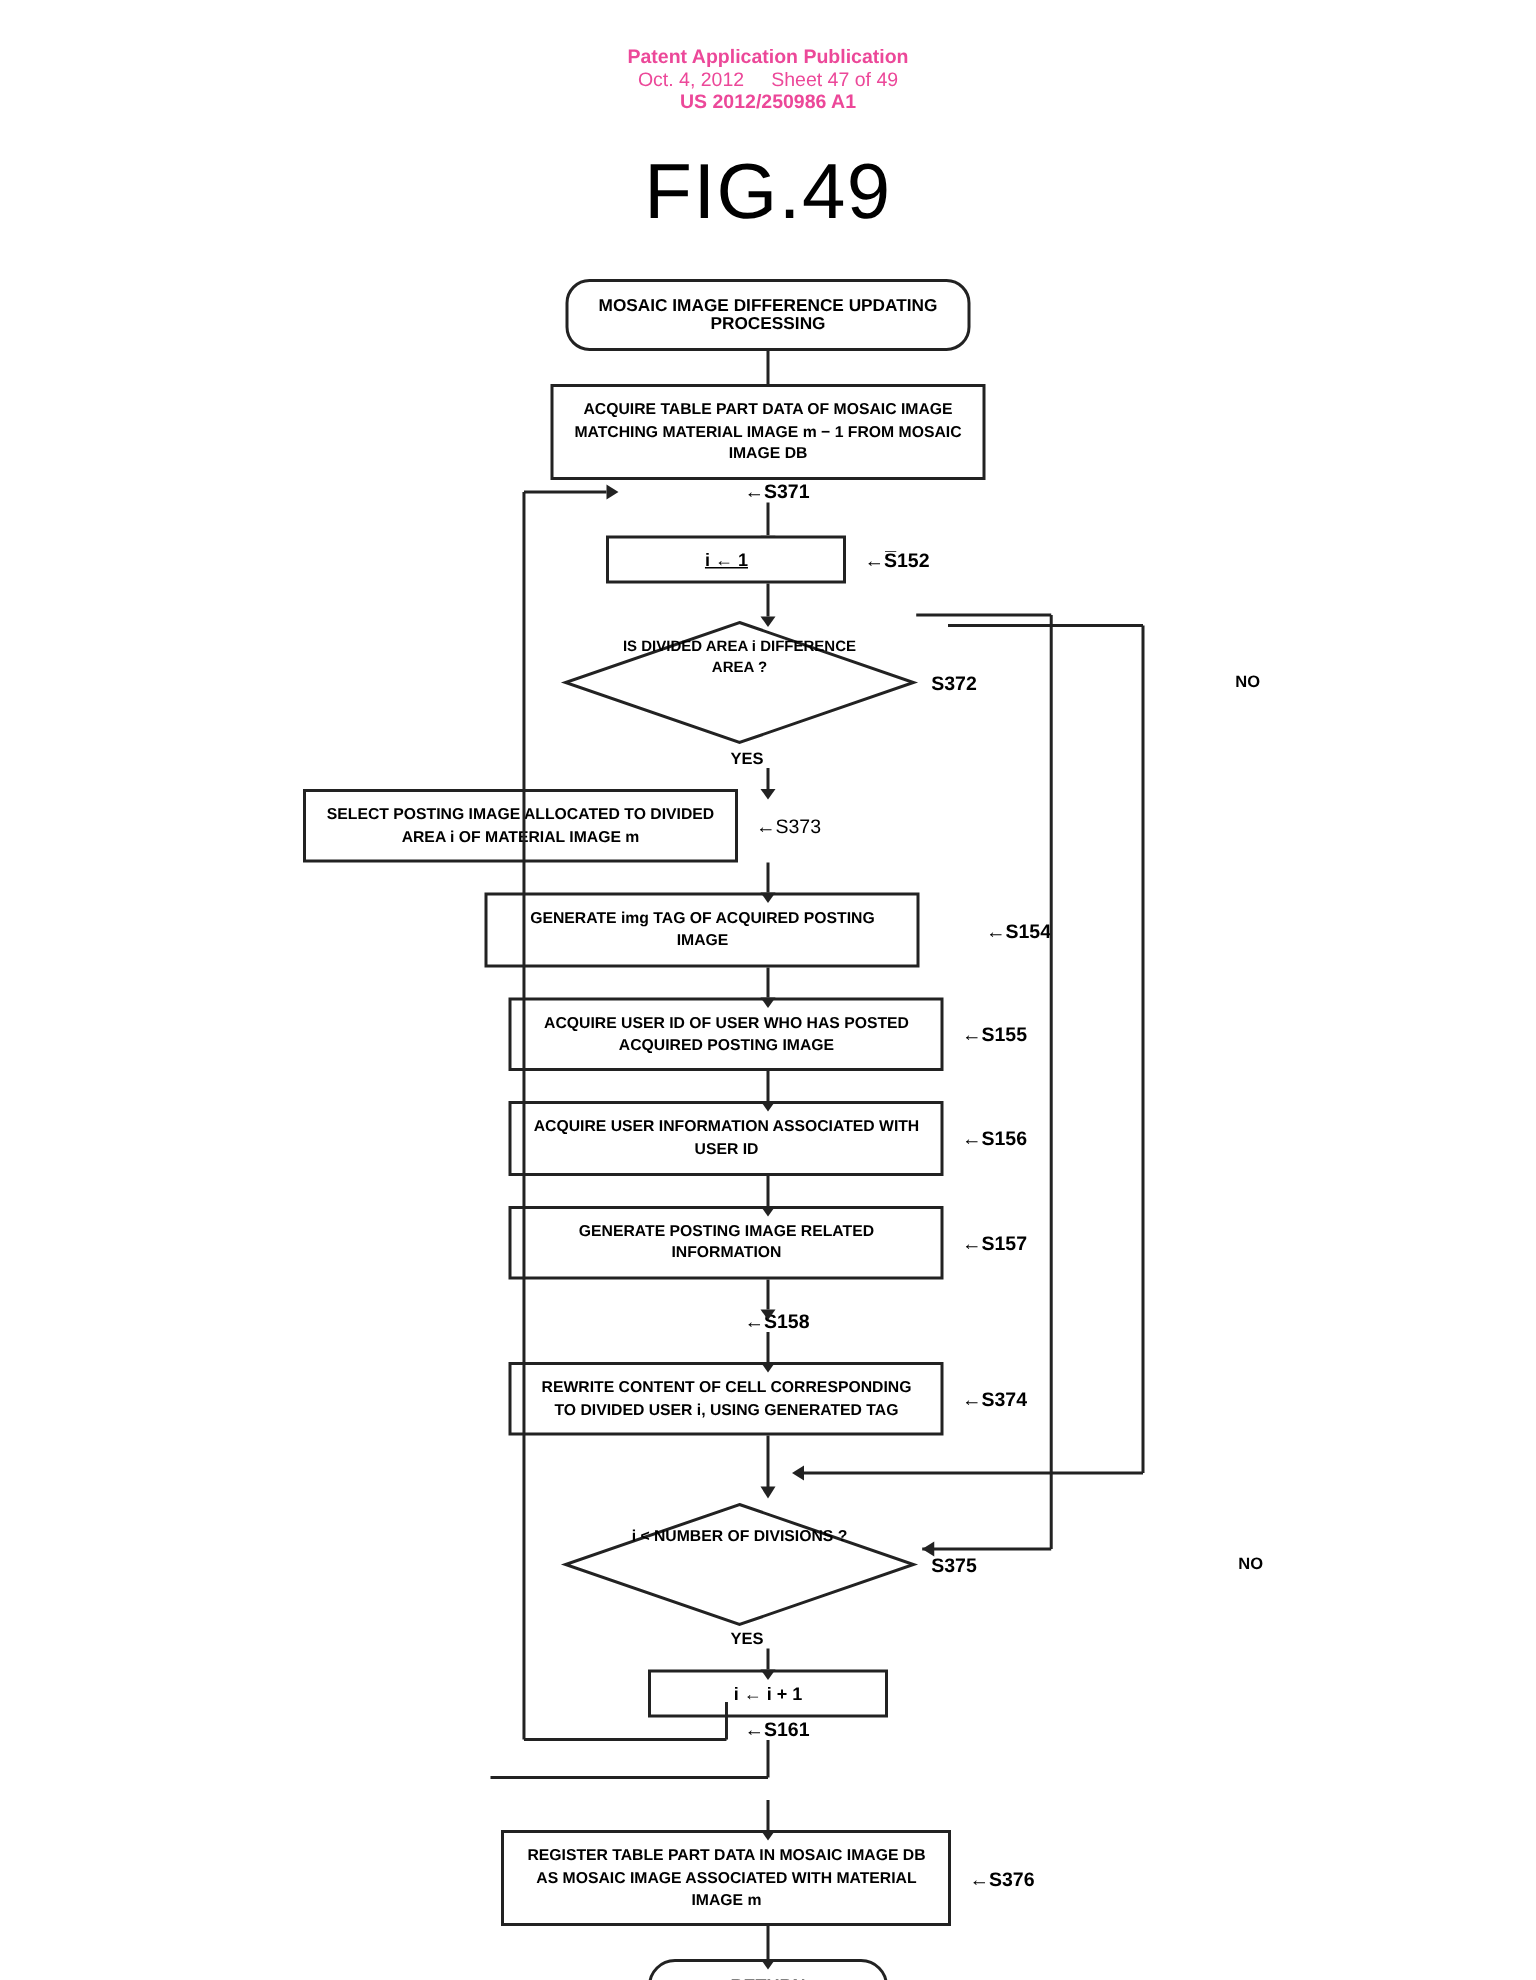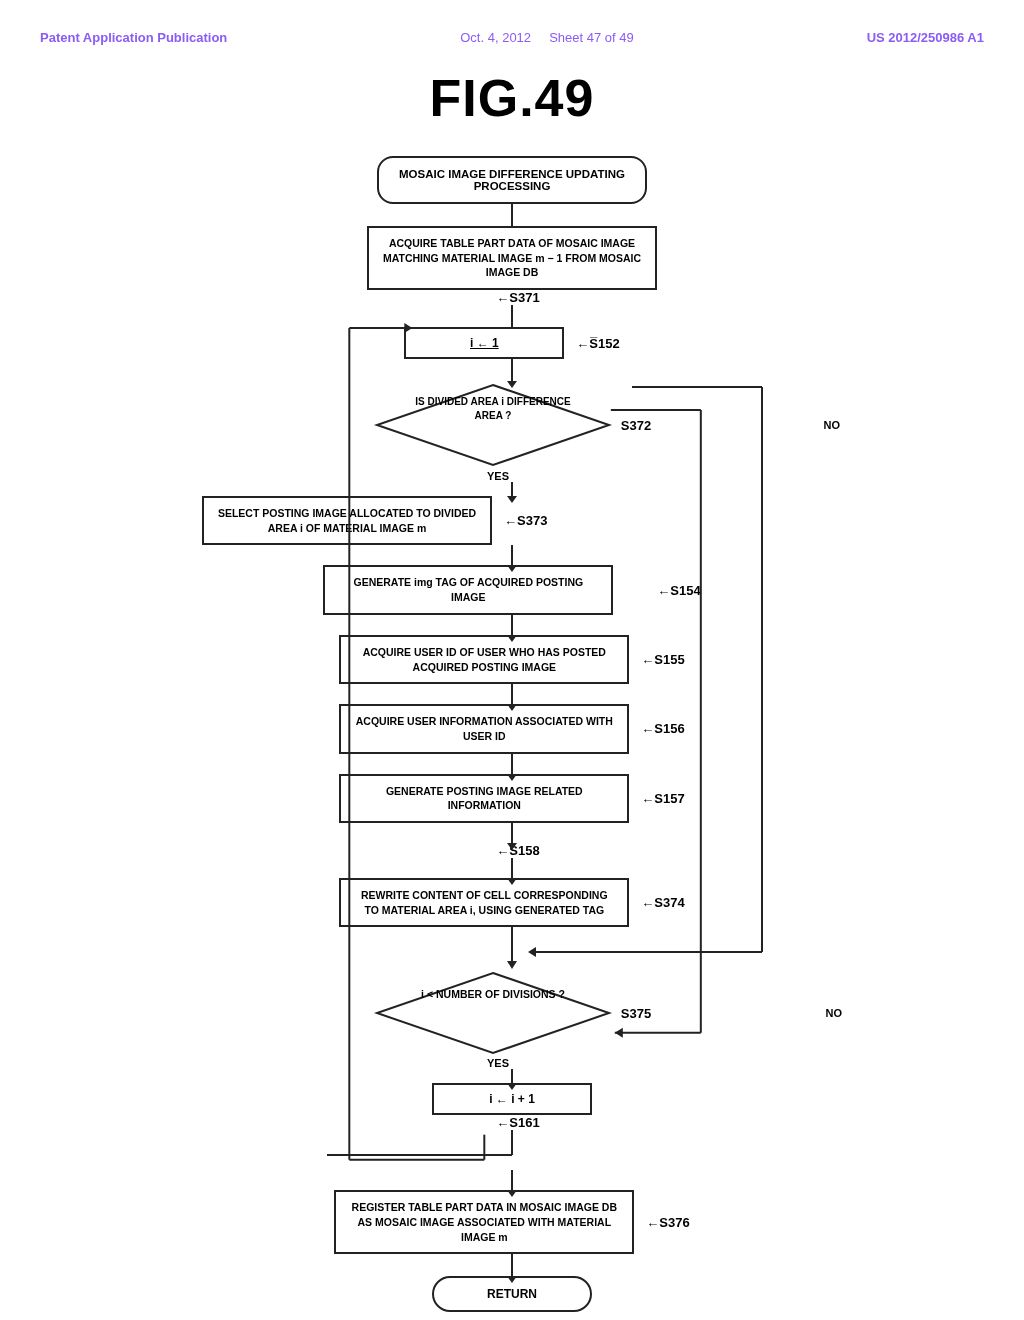--- a/index.html
+++ b/index.html
@@ -21,31 +21,32 @@
     }
 
     
     .header {
       display: flex;
       justify-content: space-between;
       align-items: center;
       padding: 10px 0 5px 0;
       border-bottom: none;
       font-size: 13px;
-      color: #8b5cf6;
+      color: #ec4899;
+      flex-direction: column;
     }
     .header-left { font-weight: bold; font-size: 13px; }
     .header-center { font-size: 13px; text-align: center; flex: 1; }
     .header-right { font-size: 13px; font-weight: bold; }
 
     
     .fig-title {
       text-align: center;
       font-size: 52px;
-      font-weight: bold;
+      font-weight: normal;
       margin: 18px 0 28px 0;
       letter-spacing: 1px;
     }
 
     
     .step-row {
       position: relative;
       display: flex;
       align-items: center;
       justify-content: center;
@@ -114,21 +115,21 @@
       <div style="display:flex;flex-direction:column;align-items:center;position:relative;">
         <div style="font-size:11px;font-weight:bold;margin-left:18px;align-self:flex-start;margin-left:285px;margin-top:1px;">YES</div>
         <div style="height:14px;width:2px;background:#222;position:relative;">
           <div style="position:absolute;bottom:-7px;left:50%;transform:translateX(-50%);border-left:5px solid transparent;border-right:5px solid transparent;border-top:7px solid #222;"></div>
         </div>
       </div>
 
       <div style="display:flex;align-items:center;justify-content:flex-start;margin-top:0;">
         <div style="position:absolute;left:0;width:2px;background:#222;top:0;"></div>
         <div style="border:2px solid #222; padding:8px 12px; text-align:center; font-size:10.5px; font-weight:bold; min-width:230px; max-width:290px; background:#fff; line-height:1.4;">SELECT POSTING IMAGE ALLOCATED TO DIVIDED AREA i OF MATERIAL IMAGE m</div>
-        <div style="font-size:13px;font-weight:bold;white-space:nowrap;margin-left:12px;">←S373</div>
+        <div style="font-size:13px;font-weight:normal;white-space:nowrap;margin-left:12px;">←S373</div>
       </div>
 
       <div style="height:20px;width:2px;background:#222;margin:0 auto;position:relative;">
         <div style="position:absolute;bottom:-7px;left:50%;transform:translateX(-50%);border-left:5px solid transparent;border-right:5px solid transparent;border-top:7px solid #222;"></div>
       </div>
 
       <div style="display:flex;align-items:center;justify-content:center;gap:32px;">
         <div style="border:2px solid #222; padding:8px 12px; text-align:center; font-size:10.5px; font-weight:bold; min-width:230px; max-width:290px; background:#fff; line-height:1.4;">GENERATE img TAG OF ACQUIRED POSTING IMAGE</div>
         <div style="font-size:13px;font-weight:bold;white-space:nowrap;margin-left:12px;">←S154</div>
       </div>
@@ -166,21 +167,21 @@
 
       <div style="display:flex;align-items:center;justify-content:center;">
         <div style="font-size:13px;font-weight:bold;white-space:nowrap;margin-left:12px;">←S158</div>
       </div>
 
       <div style="height:20px;width:2px;background:#222;margin:0 auto;position:relative;">
         <div style="position:absolute;bottom:-7px;left:50%;transform:translateX(-50%);border-left:5px solid transparent;border-right:5px solid transparent;border-top:7px solid #222;"></div>
       </div>
 
       <div style="display:flex;align-items:center;justify-content:center;">
-        <div style="border:2px solid #222; padding:8px 12px; text-align:center; font-size:10.5px; font-weight:bold; min-width:230px; max-width:290px; background:#fff; line-height:1.4;">REWRITE CONTENT OF CELL CORRESPONDING TO MATERIAL AREA i, USING GENERATED TAG</div>
+        <div style="border:2px solid #222; padding:8px 12px; text-align:center; font-size:10.5px; font-weight:bold; min-width:230px; max-width:290px; background:#fff; line-height:1.4;">REWRITE CONTENT OF CELL CORRESPONDING TO DIVIDED USER i, USING GENERATED TAG</div>
         <div style="font-size:13px;font-weight:bold;white-space:nowrap;margin-left:12px;text-align:center;">←S374</div>
       </div>
 
       <div style="position:relative; display:flex; flex-direction:column; align-items:center;">
 
         <svg width="620" height="50" style="display:block;overflow:visible;">
 
           <line x1="310" y1="0" x2="310" y2="38" stroke="#222" stroke-width="2"></line>
           <polygon points="305,34 315,34 310,42" fill="#222"></polygon>
 

